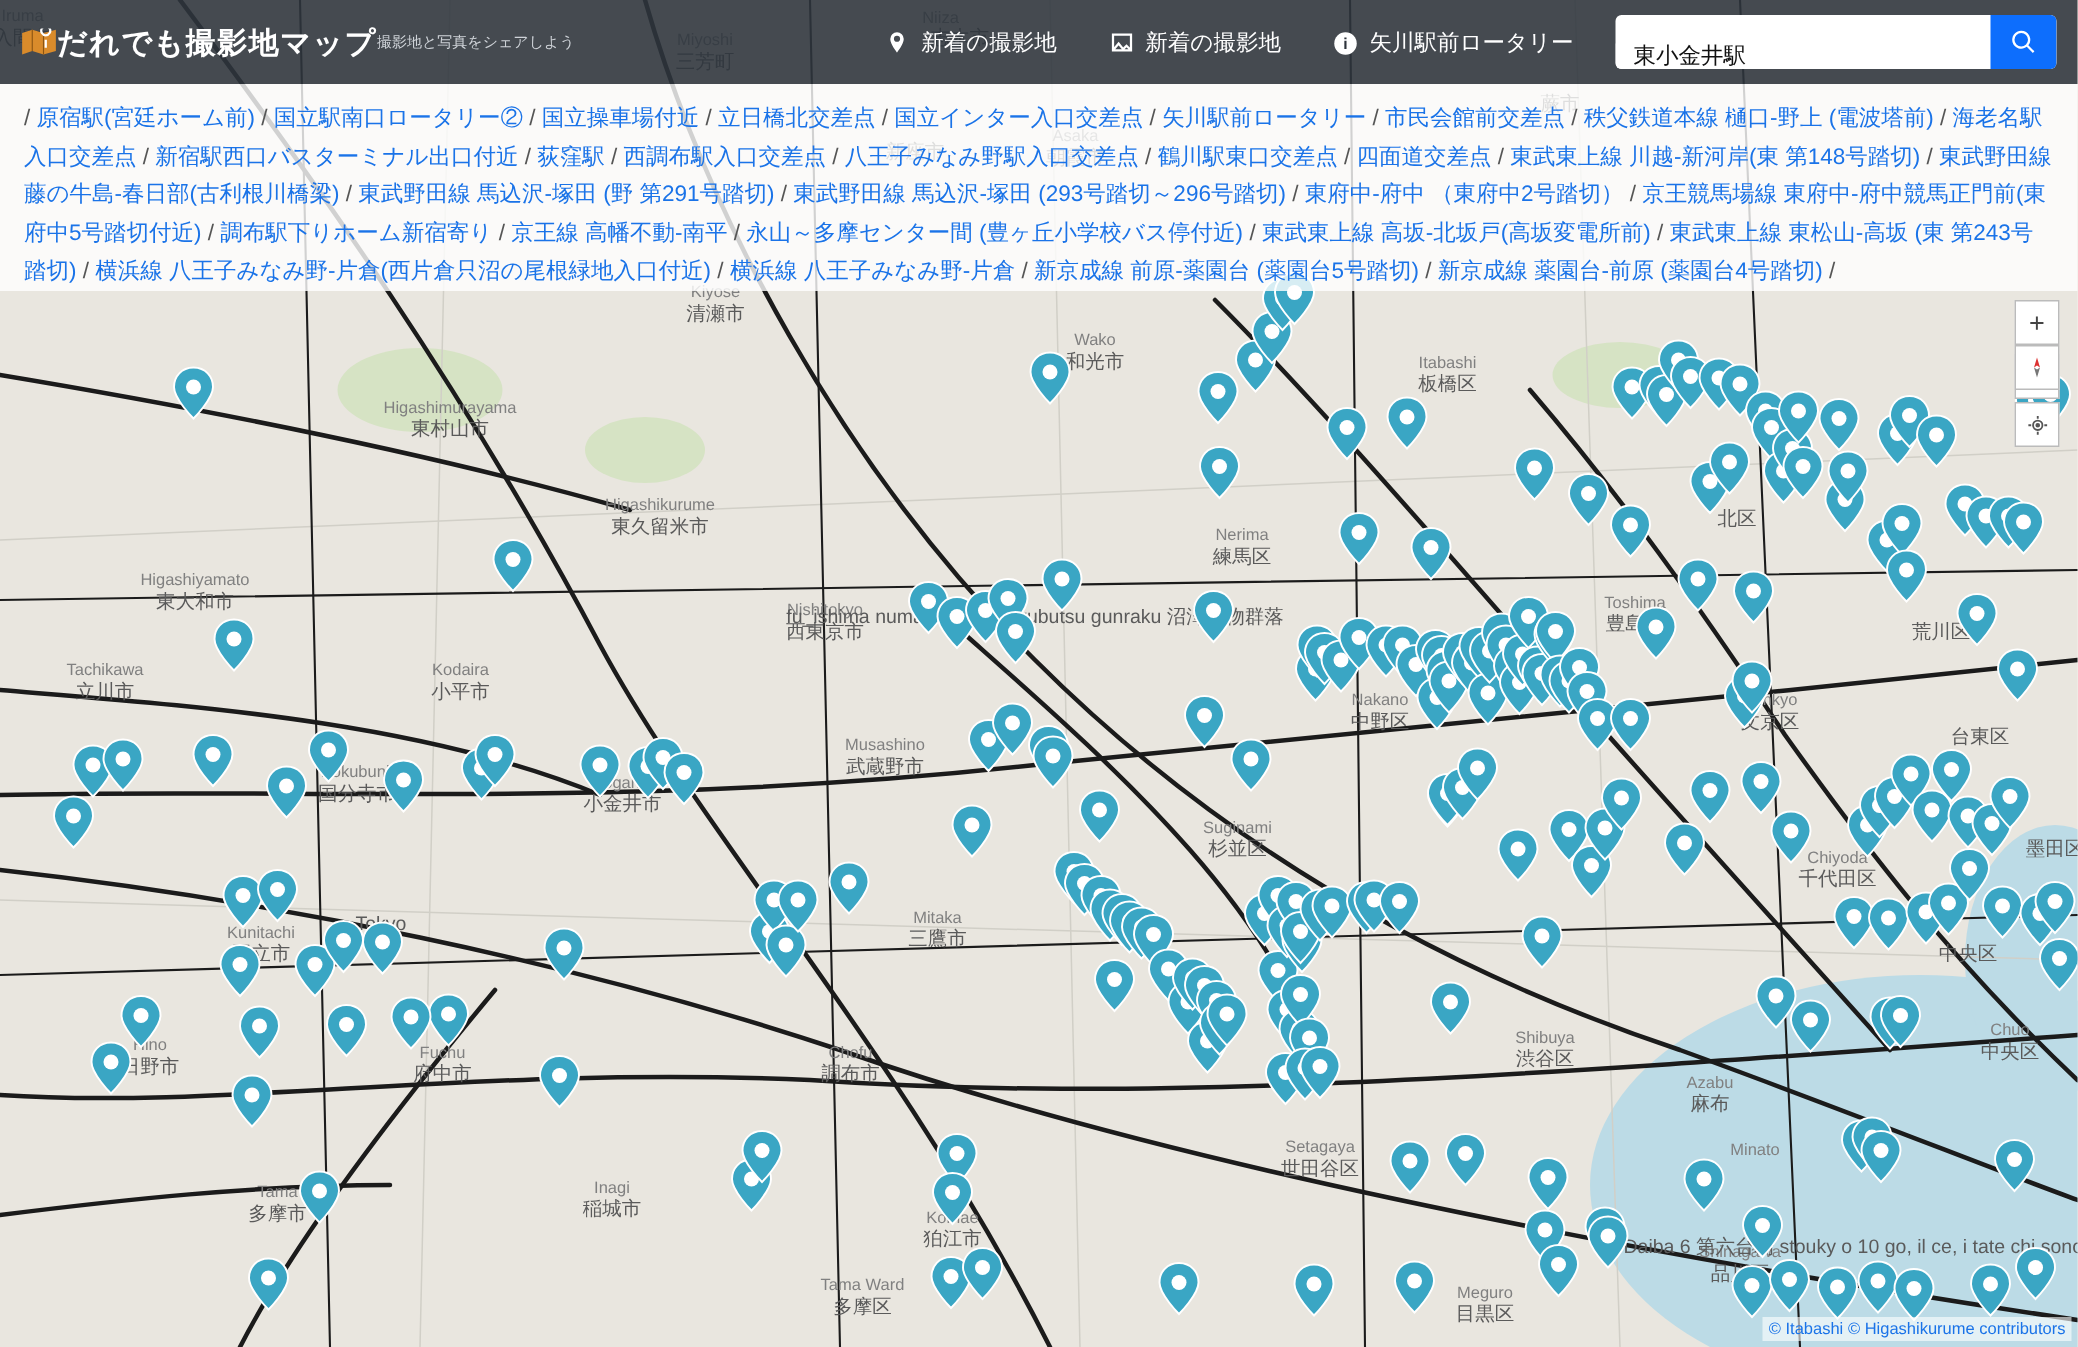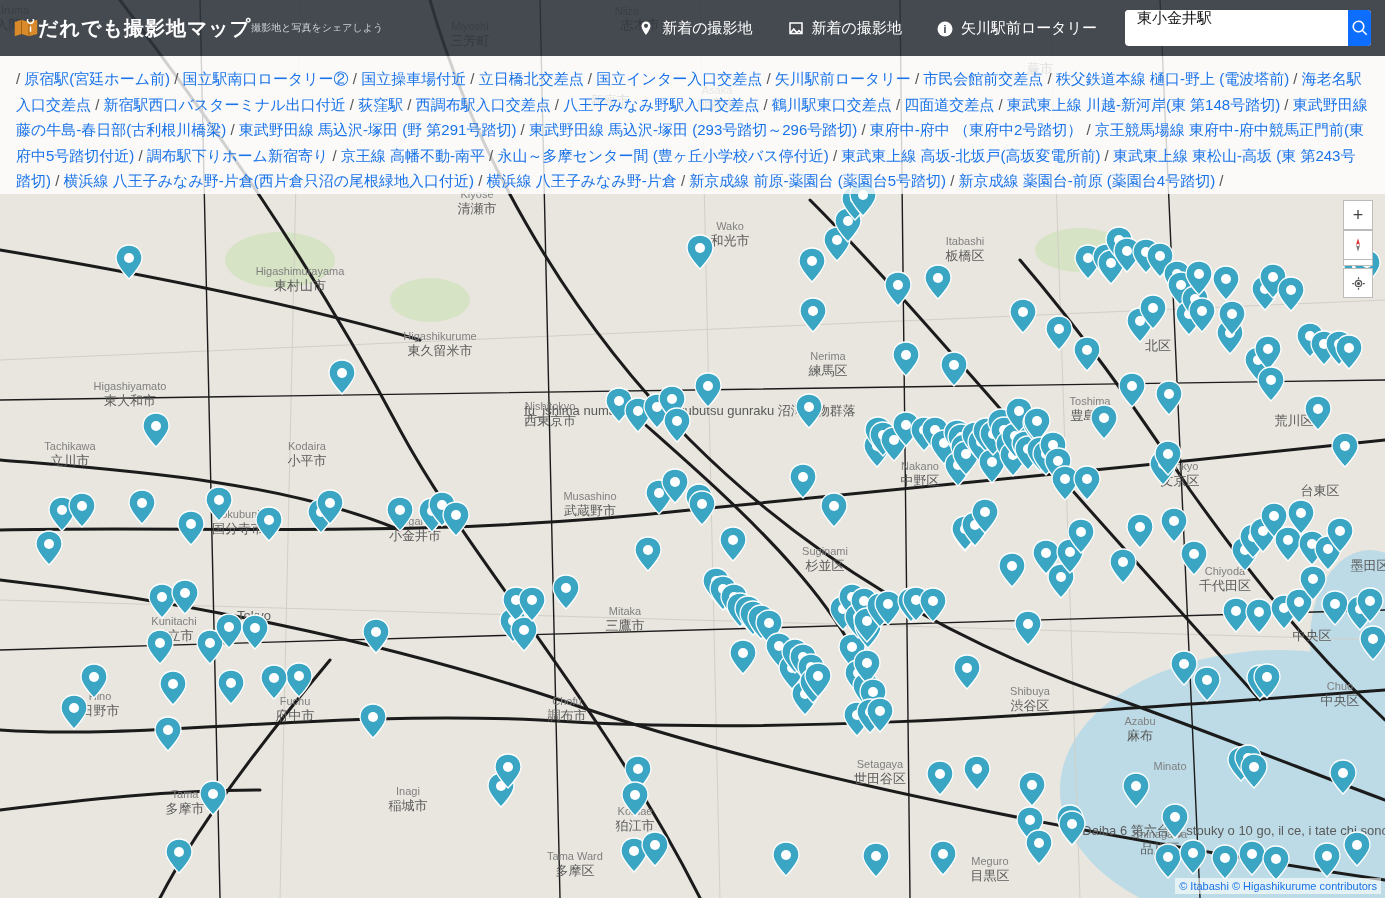--- a/index.html
+++ b/index.html
@@ -11,21 +11,21 @@
     background:rgba(46,52,60,0.88); color:#fff; z-index:40;
     display:flex; align-items:center; padding:0 14px;
   }
   .brand { display:flex; align-items:center; gap:0; margin-right:28px; cursor:pointer; }
   .brand-icon { width:24px; height:18px; }
   .brand-title { font-size:20px; font-weight:600; letter-spacing:1px; }
   .brand-sub   { font-size:10px; color:#cfd3d8; }
   .nav { display:flex; gap:34px; margin-left:auto; margin-right:28px; }
   .nav-item { display:flex; align-items:flex-end; gap:7px; font-size:15px; cursor:pointer; }
   .nav-item svg { width:18px; height:18px; fill:#fff; }
-  .searchbox { display:flex; align-items:flex-start; background:#fff; border-radius:4px; overflow:hidden; width:246px; height:36px; }
+  .searchbox { display:flex; align-items:flex-end; background:#fff; border-radius:4px; overflow:hidden; width:294px; height:36px; }
   .searchbox input { flex:1; border:0; outline:0; padding:0 12px; font-size:15px; color:#111; }
   .searchbtn { width:44px; height:36px; background:#0d6efd; display:flex; align-items:center; justify-content:center; cursor:pointer; }
   .searchbtn svg { width:18px; height:18px; fill:#fff; }
 
   
   .linkstrip {
     position:absolute; top:56px; left:0; right:0;
     background:rgba(255,255,255,0.8); z-index:30;
     padding:10px 16px 0; font-size:15px; line-height:1.7; color:#444;
   }

